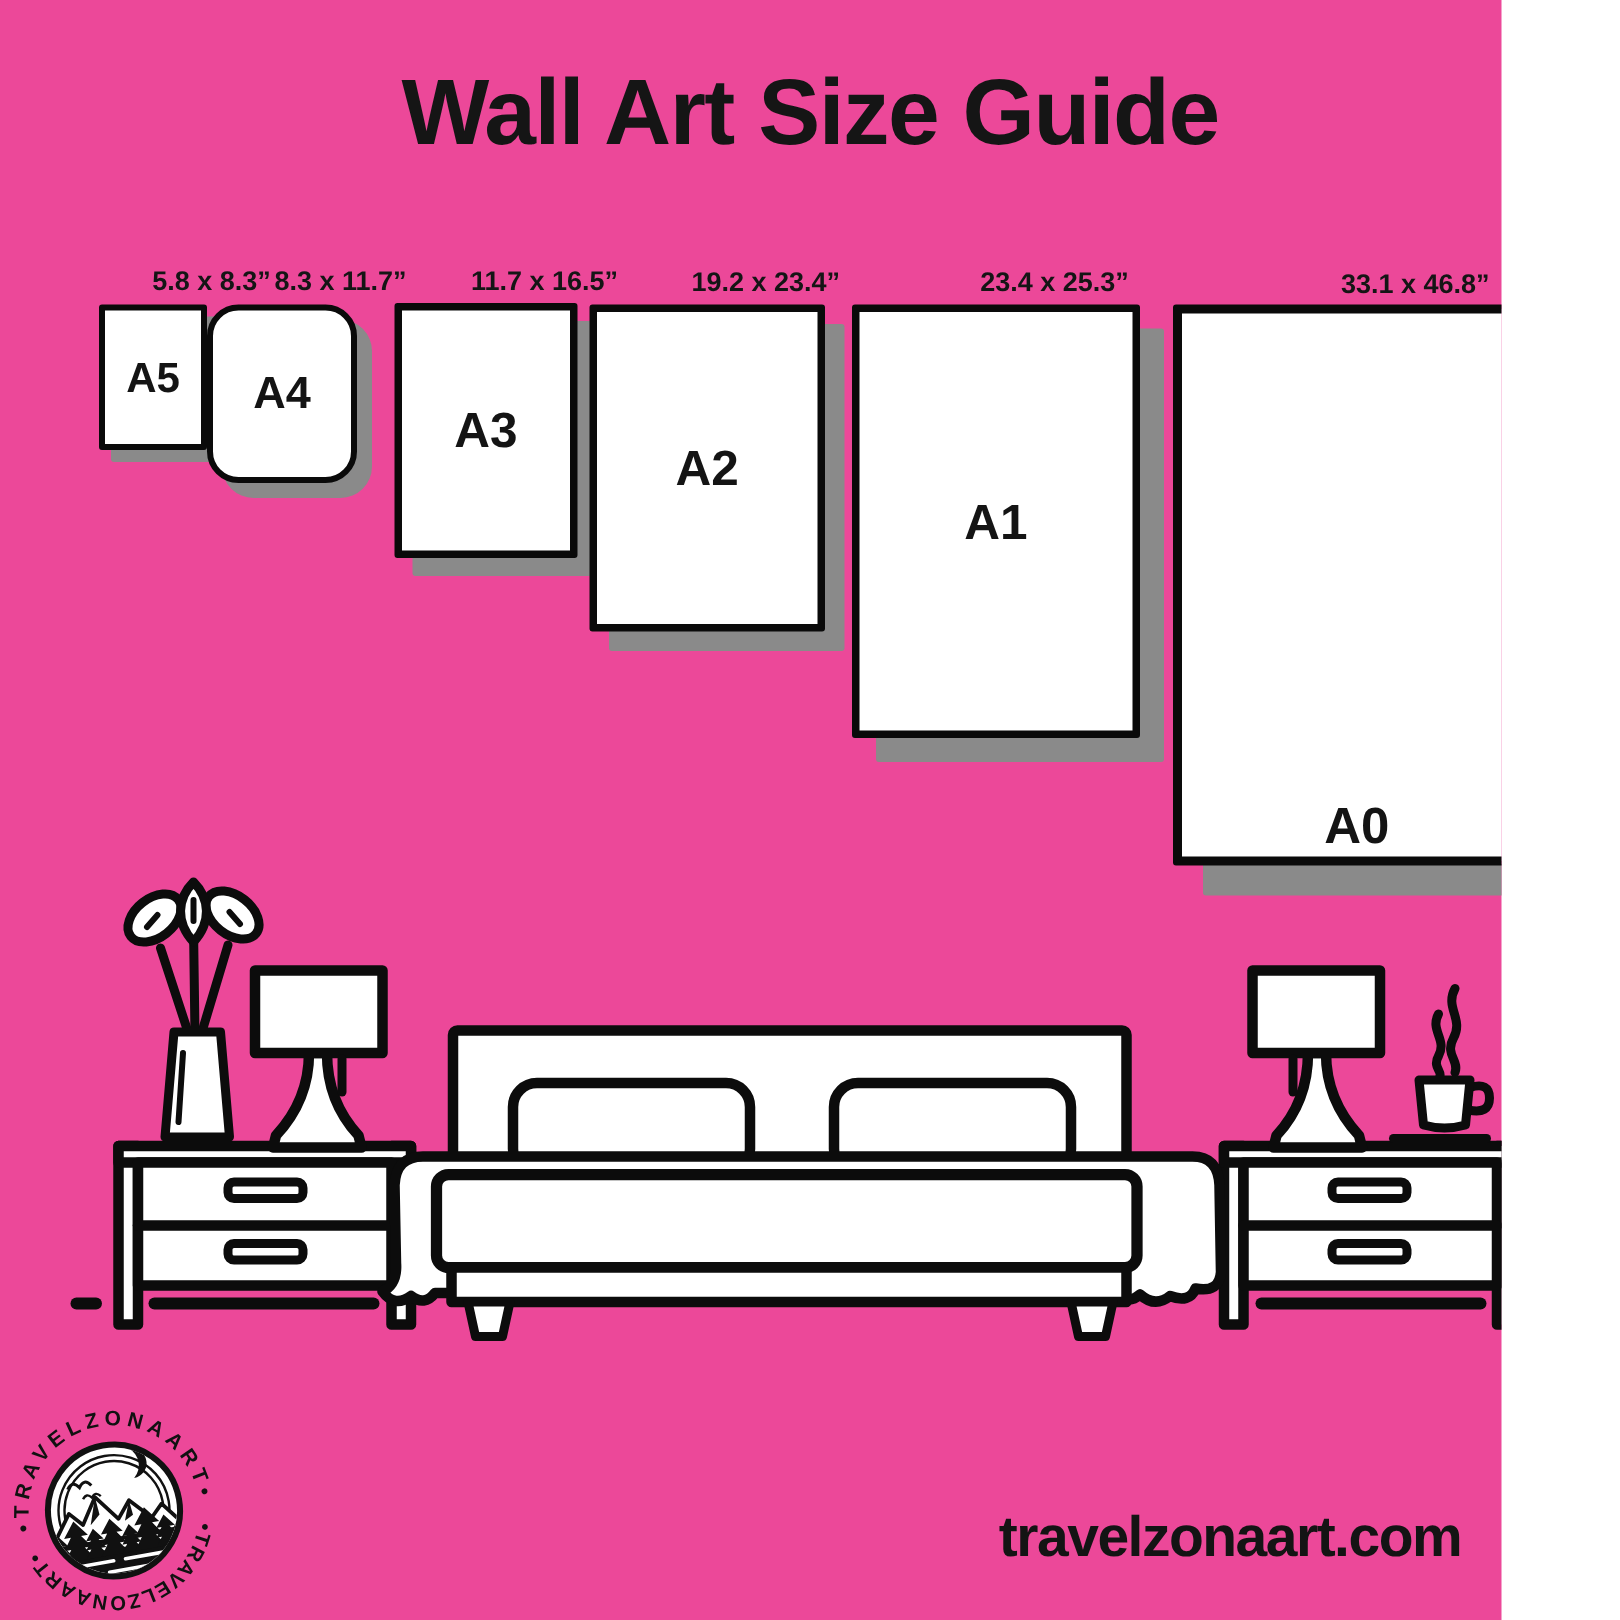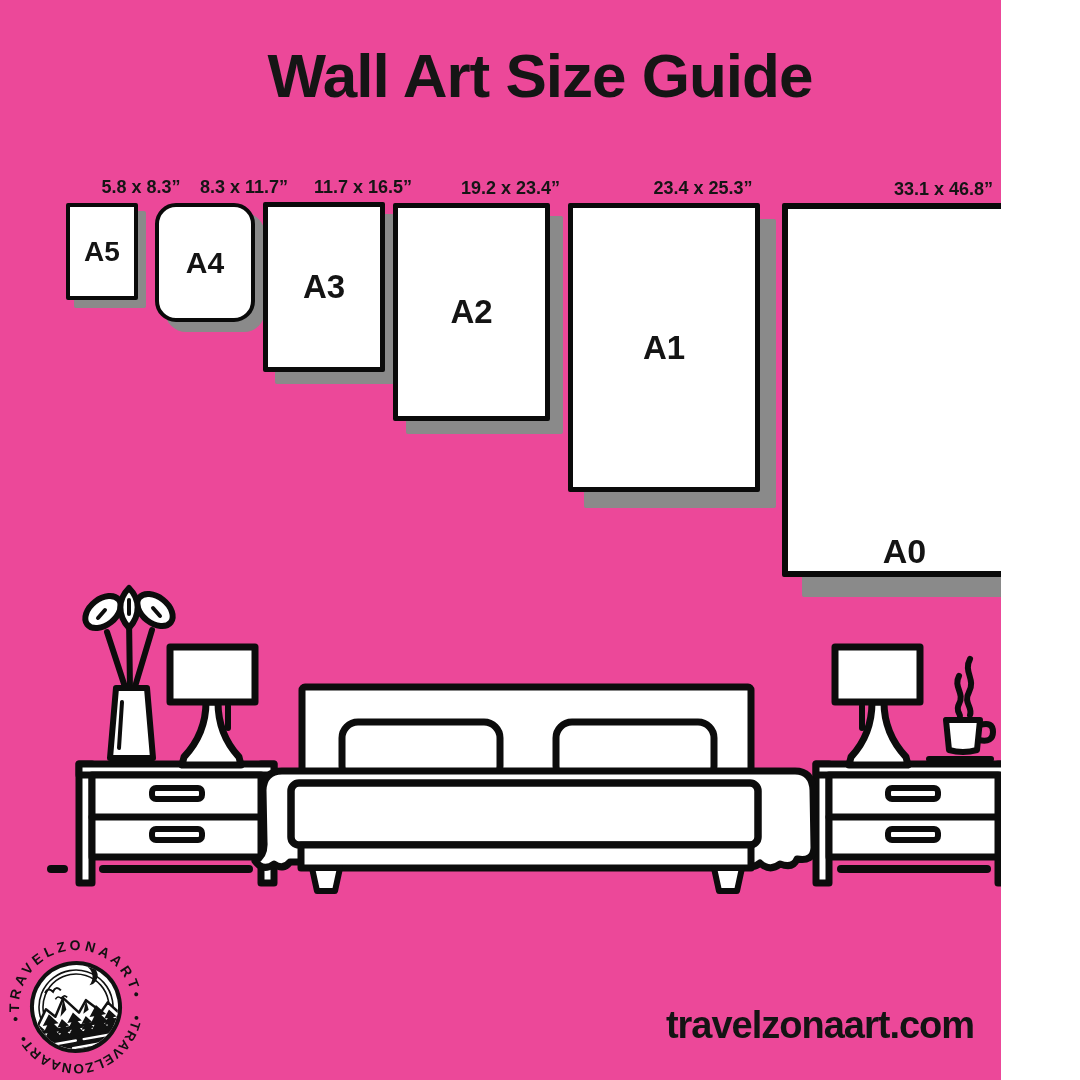--- a/index.html
+++ b/index.html
@@ -16,21 +16,21 @@
   .size-item{
     position:absolute;background:#fff;border:5px solid #0a0a0a;border-radius:2px;
     display:flex;align-items:center;justify-content:center;
     font-weight:700;color:#141414;
   }
   .dim-label{
     position:absolute;bottom:calc(100% + 9px);left:50%;transform:translateX(-50%);
     white-space:nowrap;font-size:18px;font-weight:700;color:#151515;letter-spacing:0px;margin-left:39px;
   }
   .a5{left:66px; top:203px;width:64px; height:89px; border-width:4px;box-shadow:8px 8px 0 #8a8a8a; font-size:28px;}
-  .a4{left:155px;top:203px;width:92px; height:111px;border-width:4px;box-shadow:10px 10px 0 #8a8a8a;font-size:30px;border-radius:21px;}
+  .a4{left:138px;top:203px;width:92px; height:111px;border-width:4px;box-shadow:10px 10px 0 #8a8a8a;font-size:30px;border-radius:21px;}
   .a3{left:263px;top:202px;width:112px;height:160px;border-width:5px;box-shadow:12px 12px 0 #8a8a8a;font-size:33px;}
   .a2{left:393px;top:203px;width:147px;height:208px;border-width:5px;box-shadow:13px 13px 0 #8a8a8a;font-size:33px;}
   .a1{left:568px;top:203px;width:182px;height:279px;border-width:5px;box-shadow:16px 16px 0 #8a8a8a;font-size:33px;}
   .a0{left:782px;top:203px;width:233px;height:362px;border-width:6px;box-shadow:20px 20px 0 #8a8a8a;font-size:34px;align-items:flex-end;}
   
   .scene-svg{position:absolute;left:0;top:578px;width:1080px;height:340px;}
   .logo-svg{position:absolute;left:2px;top:930px;width:150px;height:150px;}
   .website{
     position:absolute;left:580px;top:1004px;width:480px;text-align:center;
     font-size:38px;font-weight:800;letter-spacing:-1px;color:#141414;white-space:nowrap;

